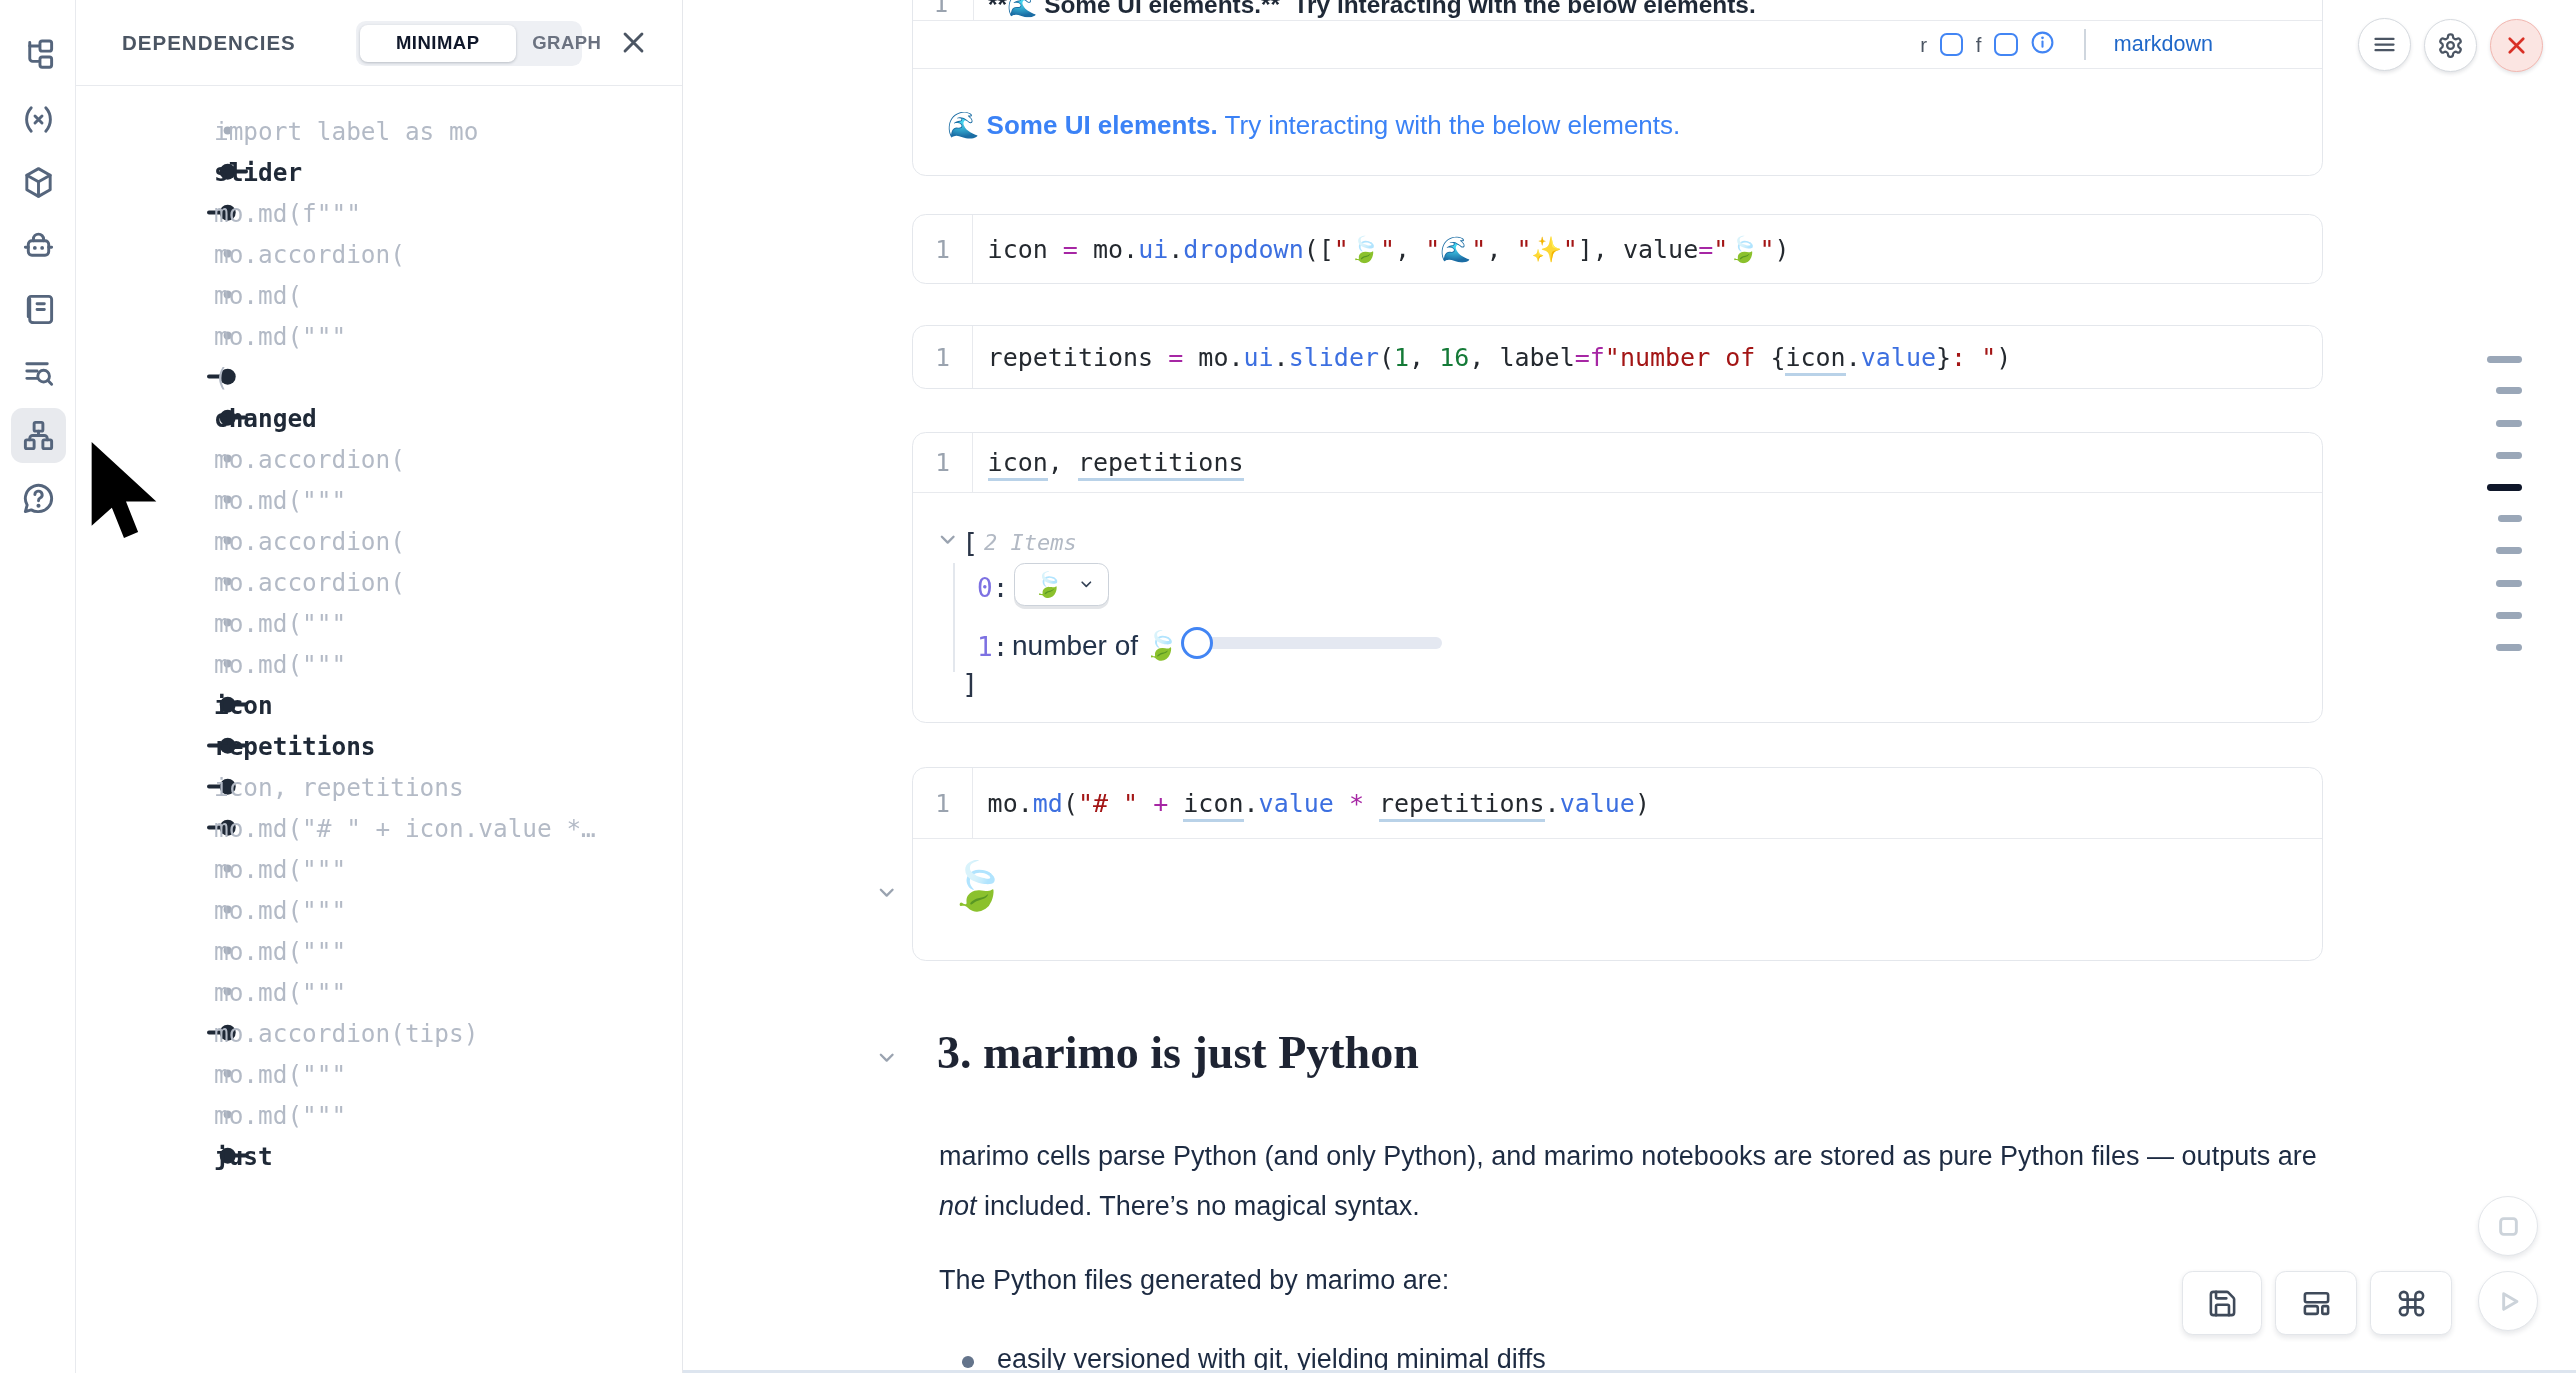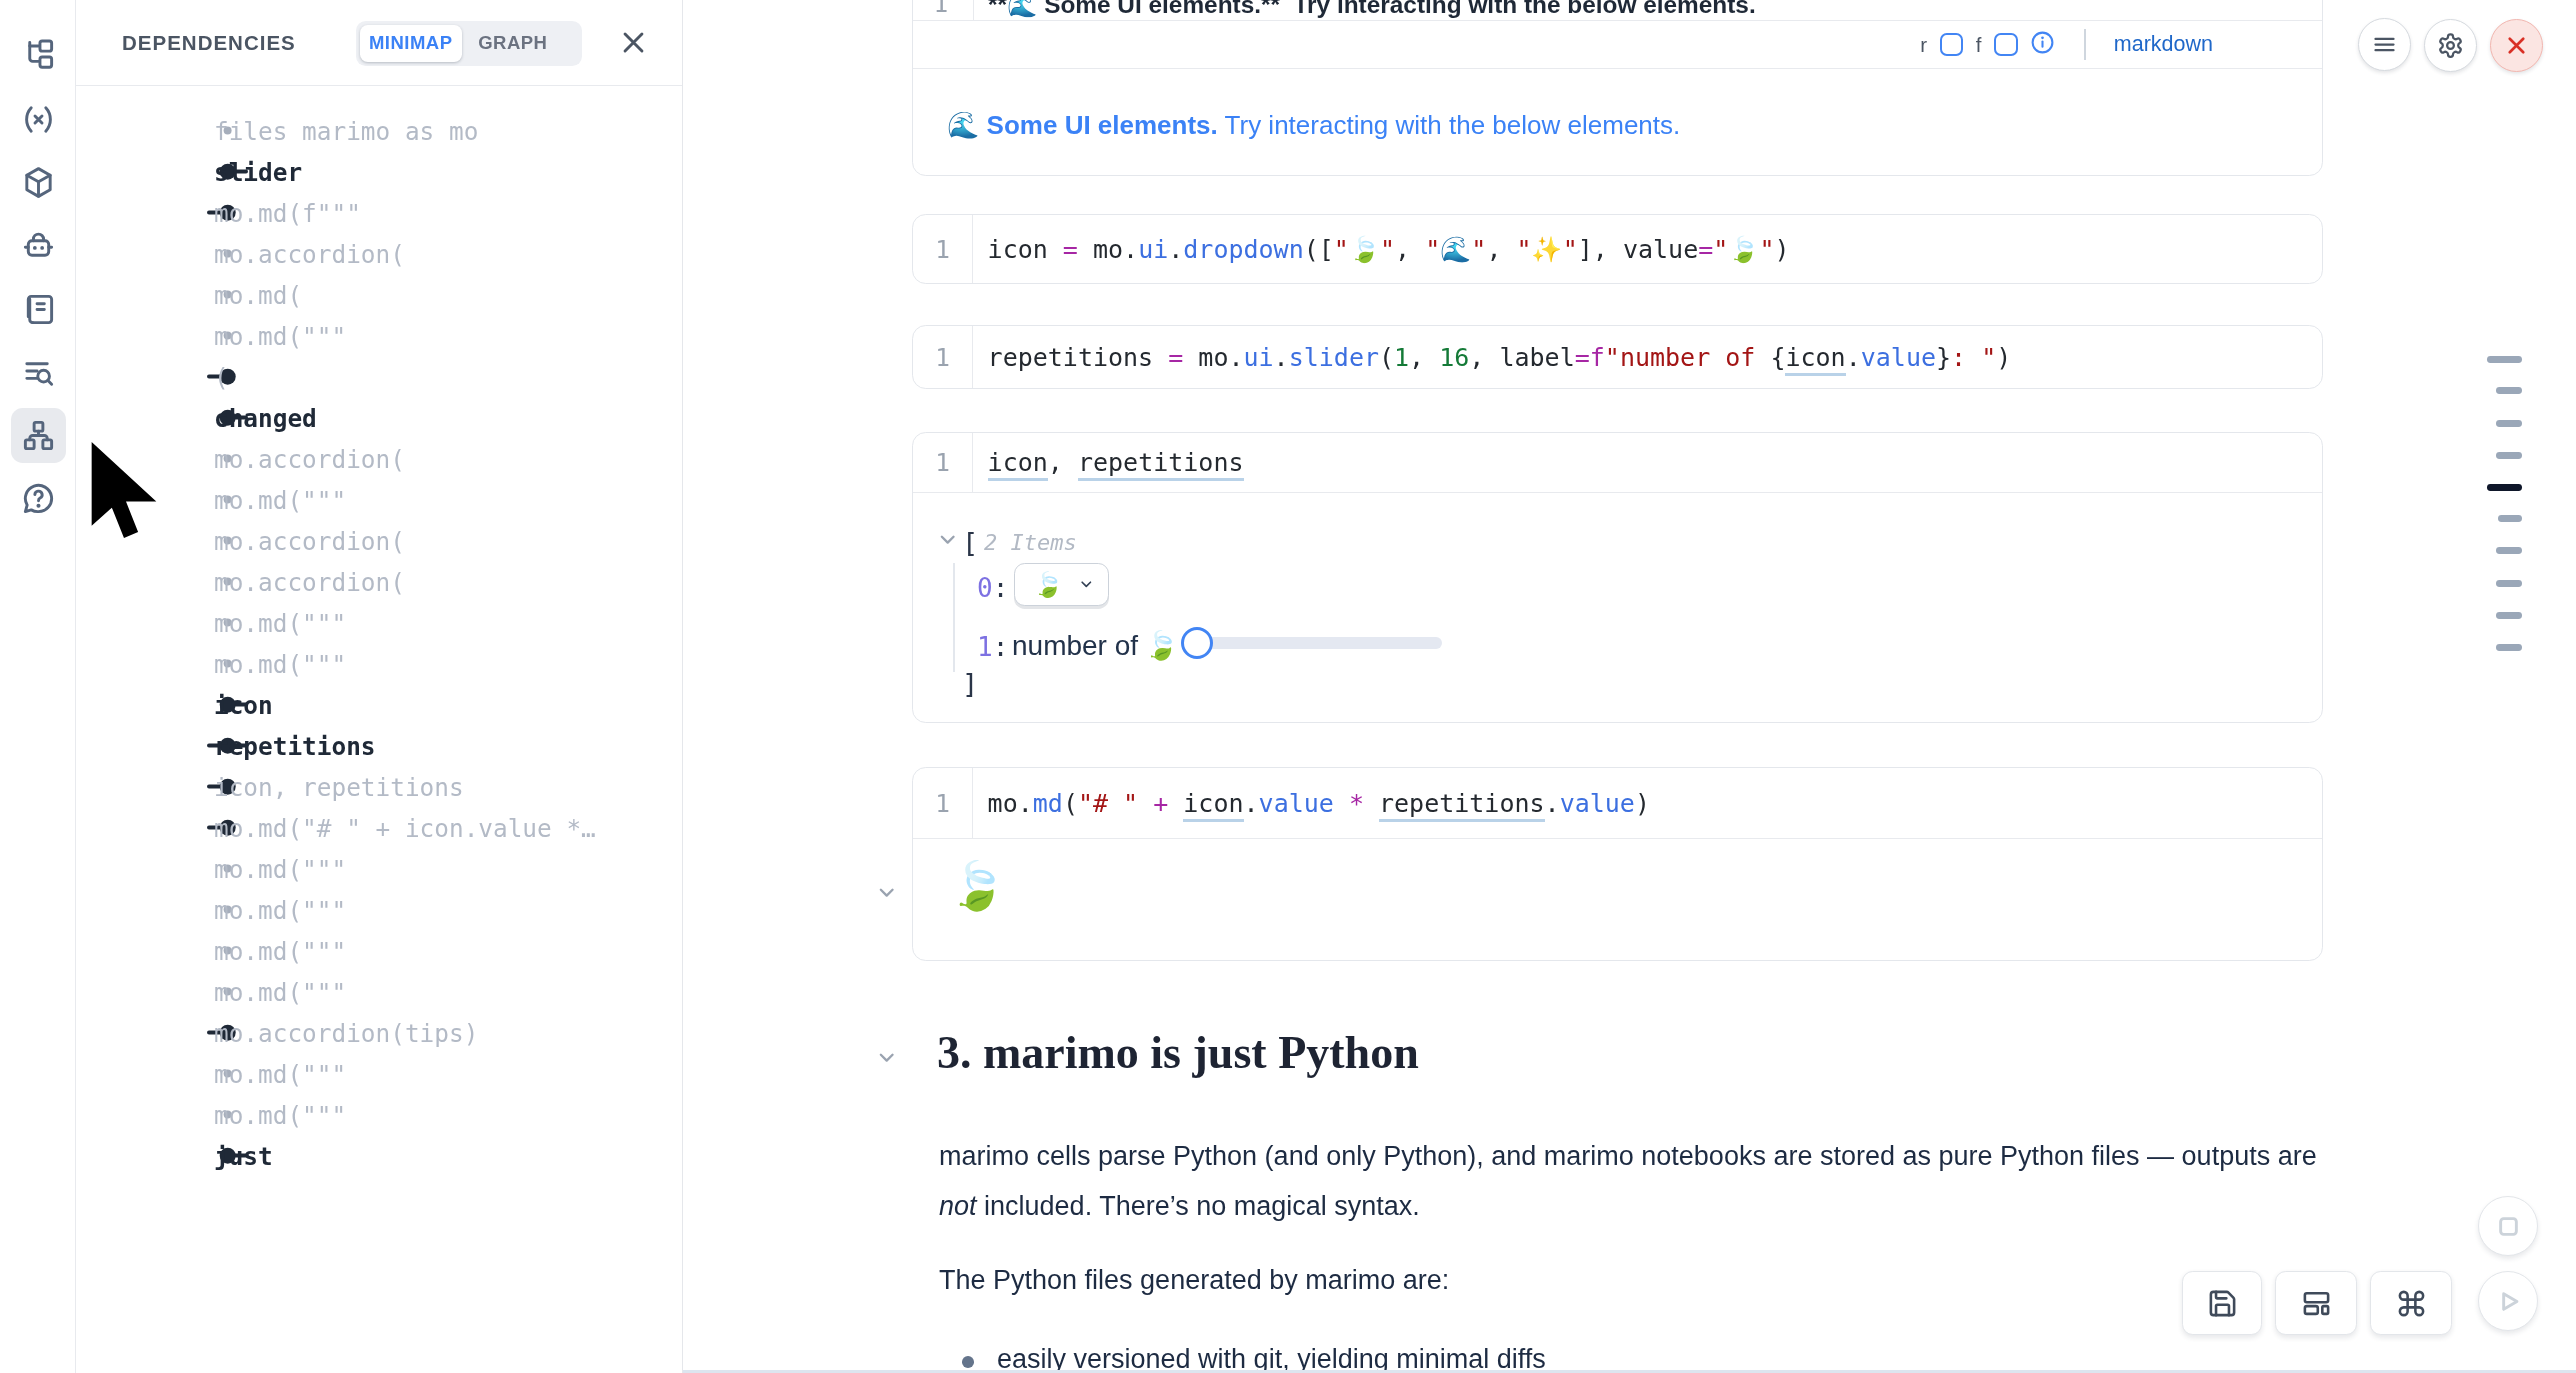--- a/index.html
+++ b/index.html
@@ -13,21 +13,21 @@
   .sb-icon { position:absolute; left:10.7px; width:55px; height:55px; display:flex; align-items:center; justify-content:center; border-radius:11.7px; cursor:pointer; }
   .sb-icon svg { width:35px; height:35px; stroke:#55657c; stroke-width:2; fill:none; stroke-linecap:round; stroke-linejoin:round; }
   .sb-icon.active { background:#e8eaee; }
 
   
   #dep-panel { position:absolute; left:76px; top:0; width:607px; height:1374px; background:#fff; border-right:1px solid #e5e7eb; }
   #dep-header { position:absolute; left:0; top:0; width:100%; height:86px; border-bottom:1px solid #e8eaee; }
   #dep-title { position:absolute; left:46px; top:31px; font-size:20.5px; font-weight:700; letter-spacing:1px; color:#4b5563; }
   #view-toggle { position:absolute; left:280px; top:20.5px; width:226px; height:45px; background:#eef0f4; border-radius:9.8px; display:flex; align-items:center; padding:3.9px; }
   .toggle-seg { height:37px; display:flex; align-items:center; justify-content:center; border-radius:7.8px; font-size:18.5px; font-weight:700; letter-spacing:0.5px; cursor:pointer; }
-  .toggle-seg.active { background:#fff; color:#3b82f6; box-shadow:0 1px 2.9px rgba(20,30,50,.25); padding:0 9px; }
+  .toggle-seg.active { background:#fff; color:#0f172a; box-shadow:0 1px 2.9px rgba(20,30,50,.25); padding:0 36px; }
   .toggle-seg.inactive { color:#6b7280; padding:0 16.6px; }
   #dep-close { position:absolute; left:543px; top:28px; width:29px; height:29px; cursor:pointer; }
   #dep-close svg { width:29px; height:29px; stroke:#4b5563; stroke-width:2.4; stroke-linecap:round; }
 
   #minimap-list { position:absolute; left:0; top:110px; width:100%; }
   .mrow { position:relative; height:41px; cursor:pointer; }
   .mrow .lbl { position:absolute; left:138px; top:50%; transform:translateY(-50%); font-family:"DejaVu Sans Mono", monospace; font-size:24.4px; white-space:pre; }
   .mrow .lbl.gray { color:#b3bac6; font-weight:400; }
   .mrow .lbl.dark { color:#1f2937; font-weight:600; }
   .mk { position:absolute; left:124px; width:55px; height:41px; }
@@ -194,21 +194,21 @@
       </div>
       <div id="dep-close"><svg viewBox="0 0 24 24" fill="none">
             <path d="M5 5l14 14M19 5L5 19"></path>
           </svg></div>
     </div>
     <div id="minimap-list">
         <div class="mrow">
           <span class="mk">
             <span class="dot-s"></span>
           </span>
-          <span class="lbl gray">files marimo as mo</span>
+          <span class="lbl gray">import label as mo</span>
         </div>
         <div class="mrow">
           <span class="mk">
             <span class="dot-d"></span>
             <span class="tr"></span>
           </span>
           <span class="lbl dark">slider</span>
         </div>
         <div class="mrow">
           <span class="mk">

